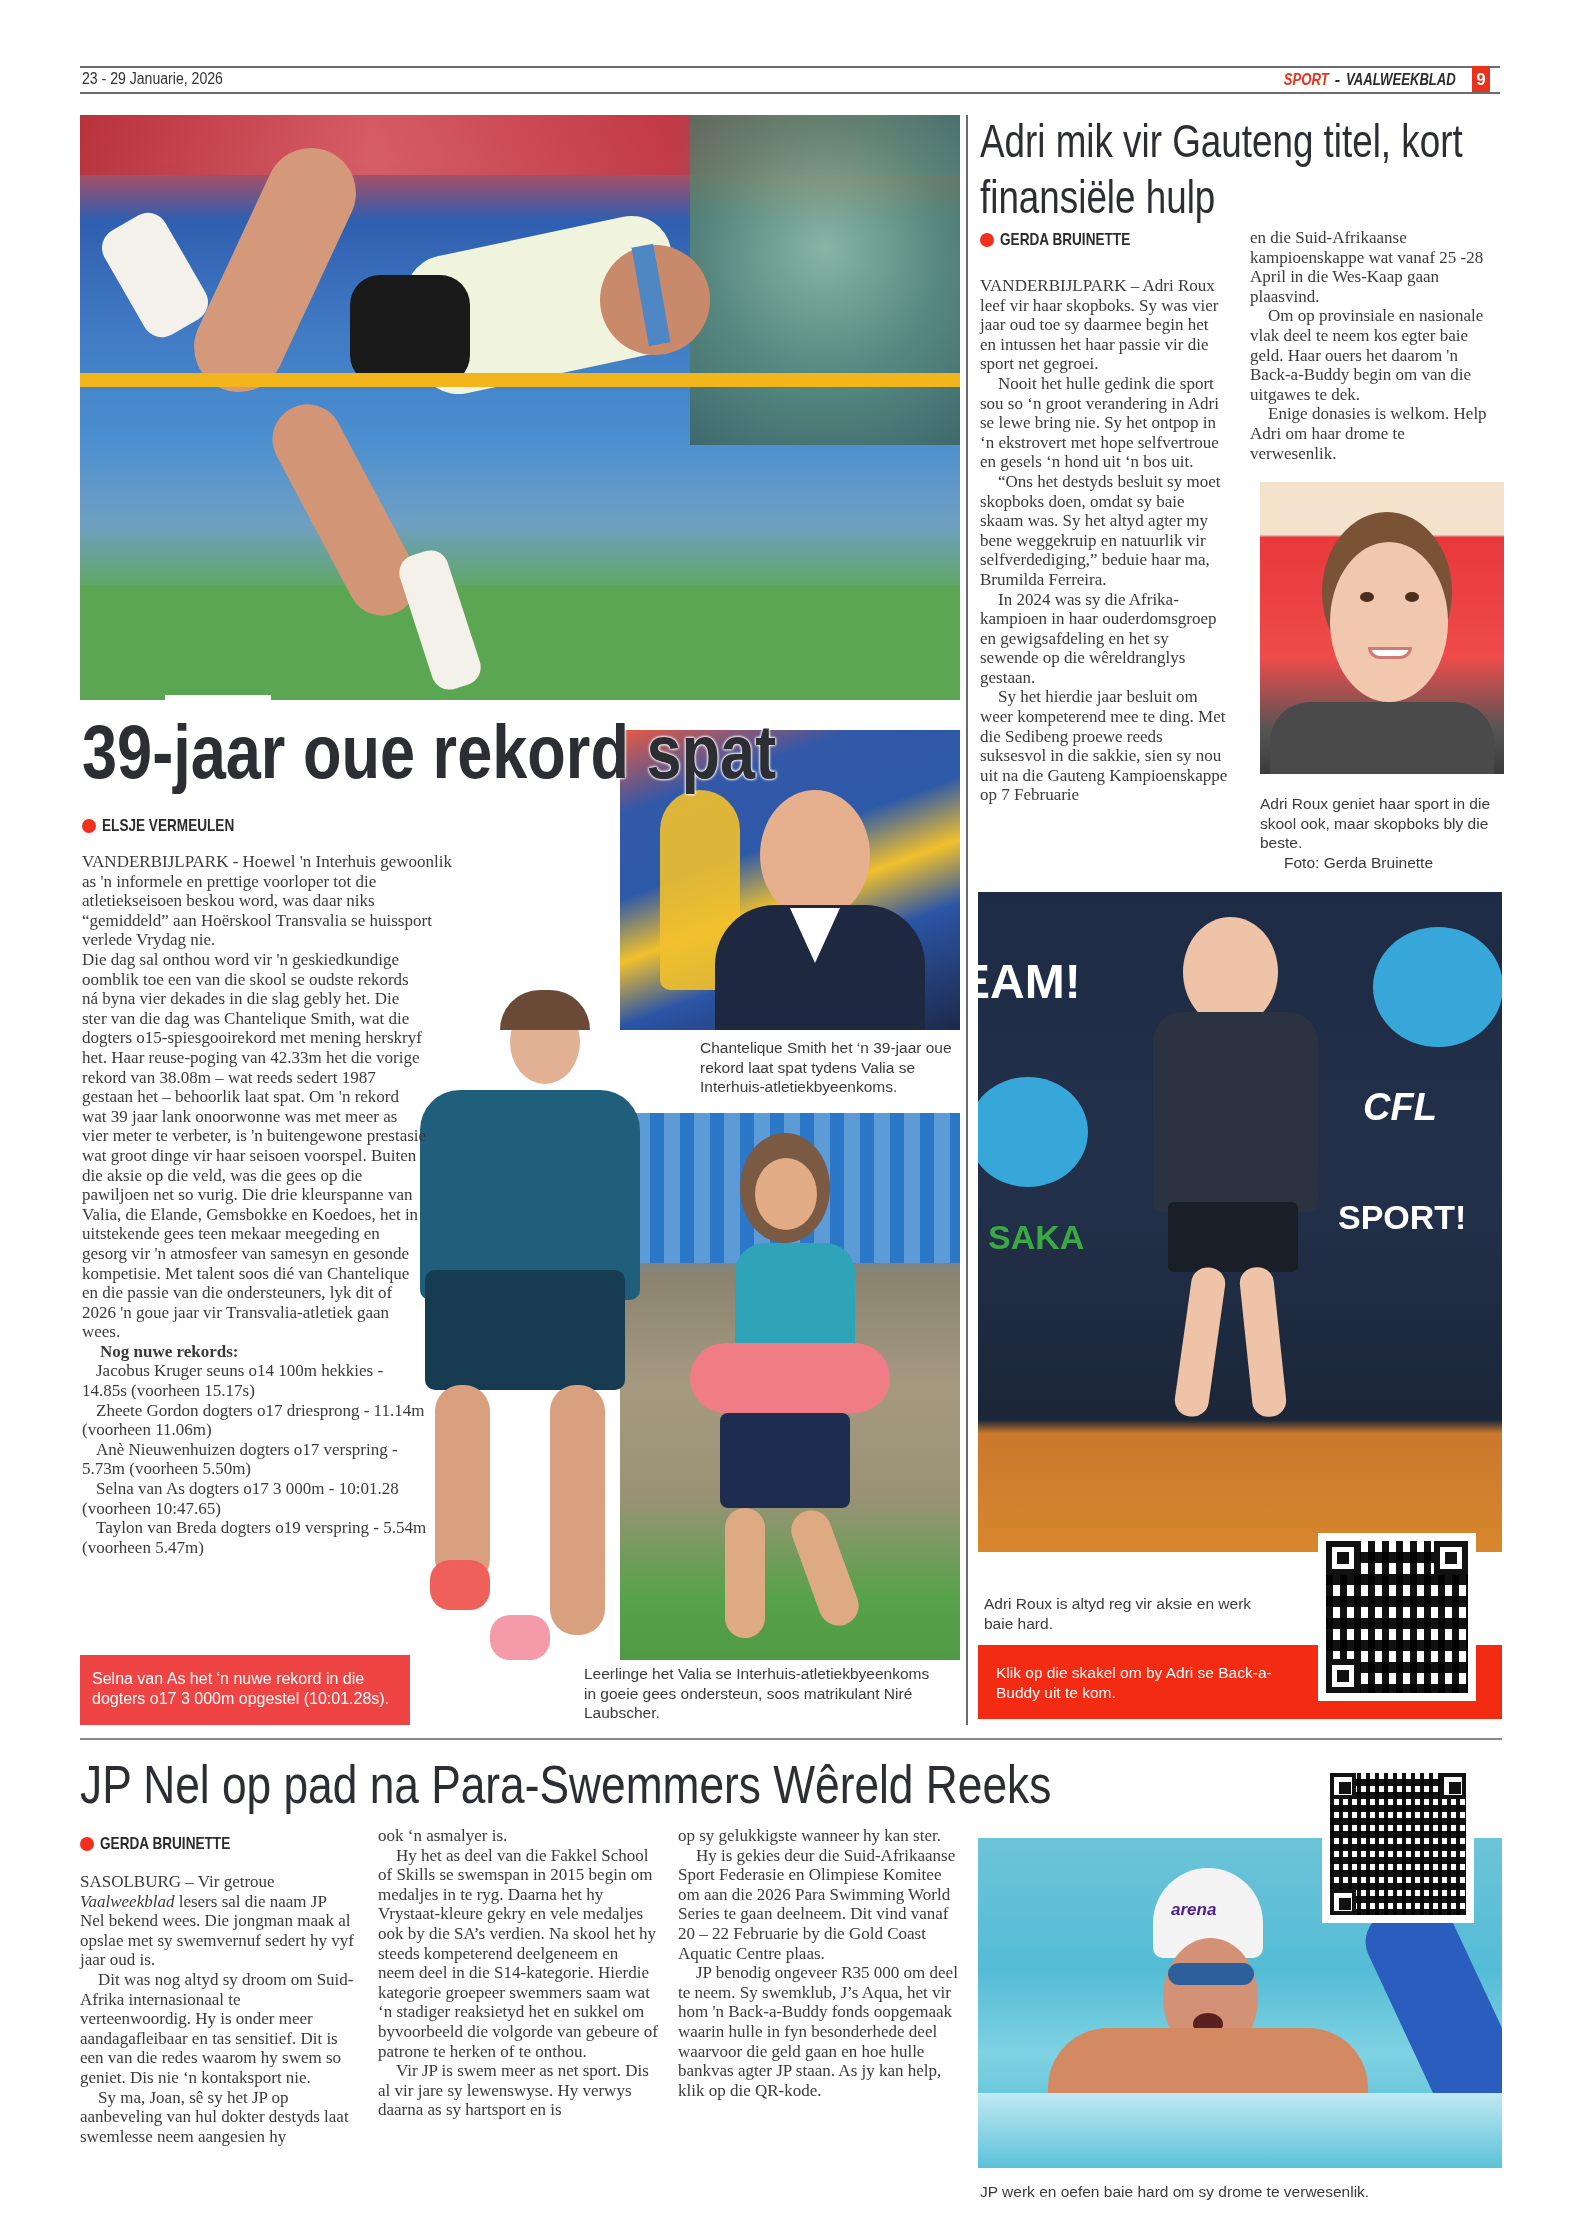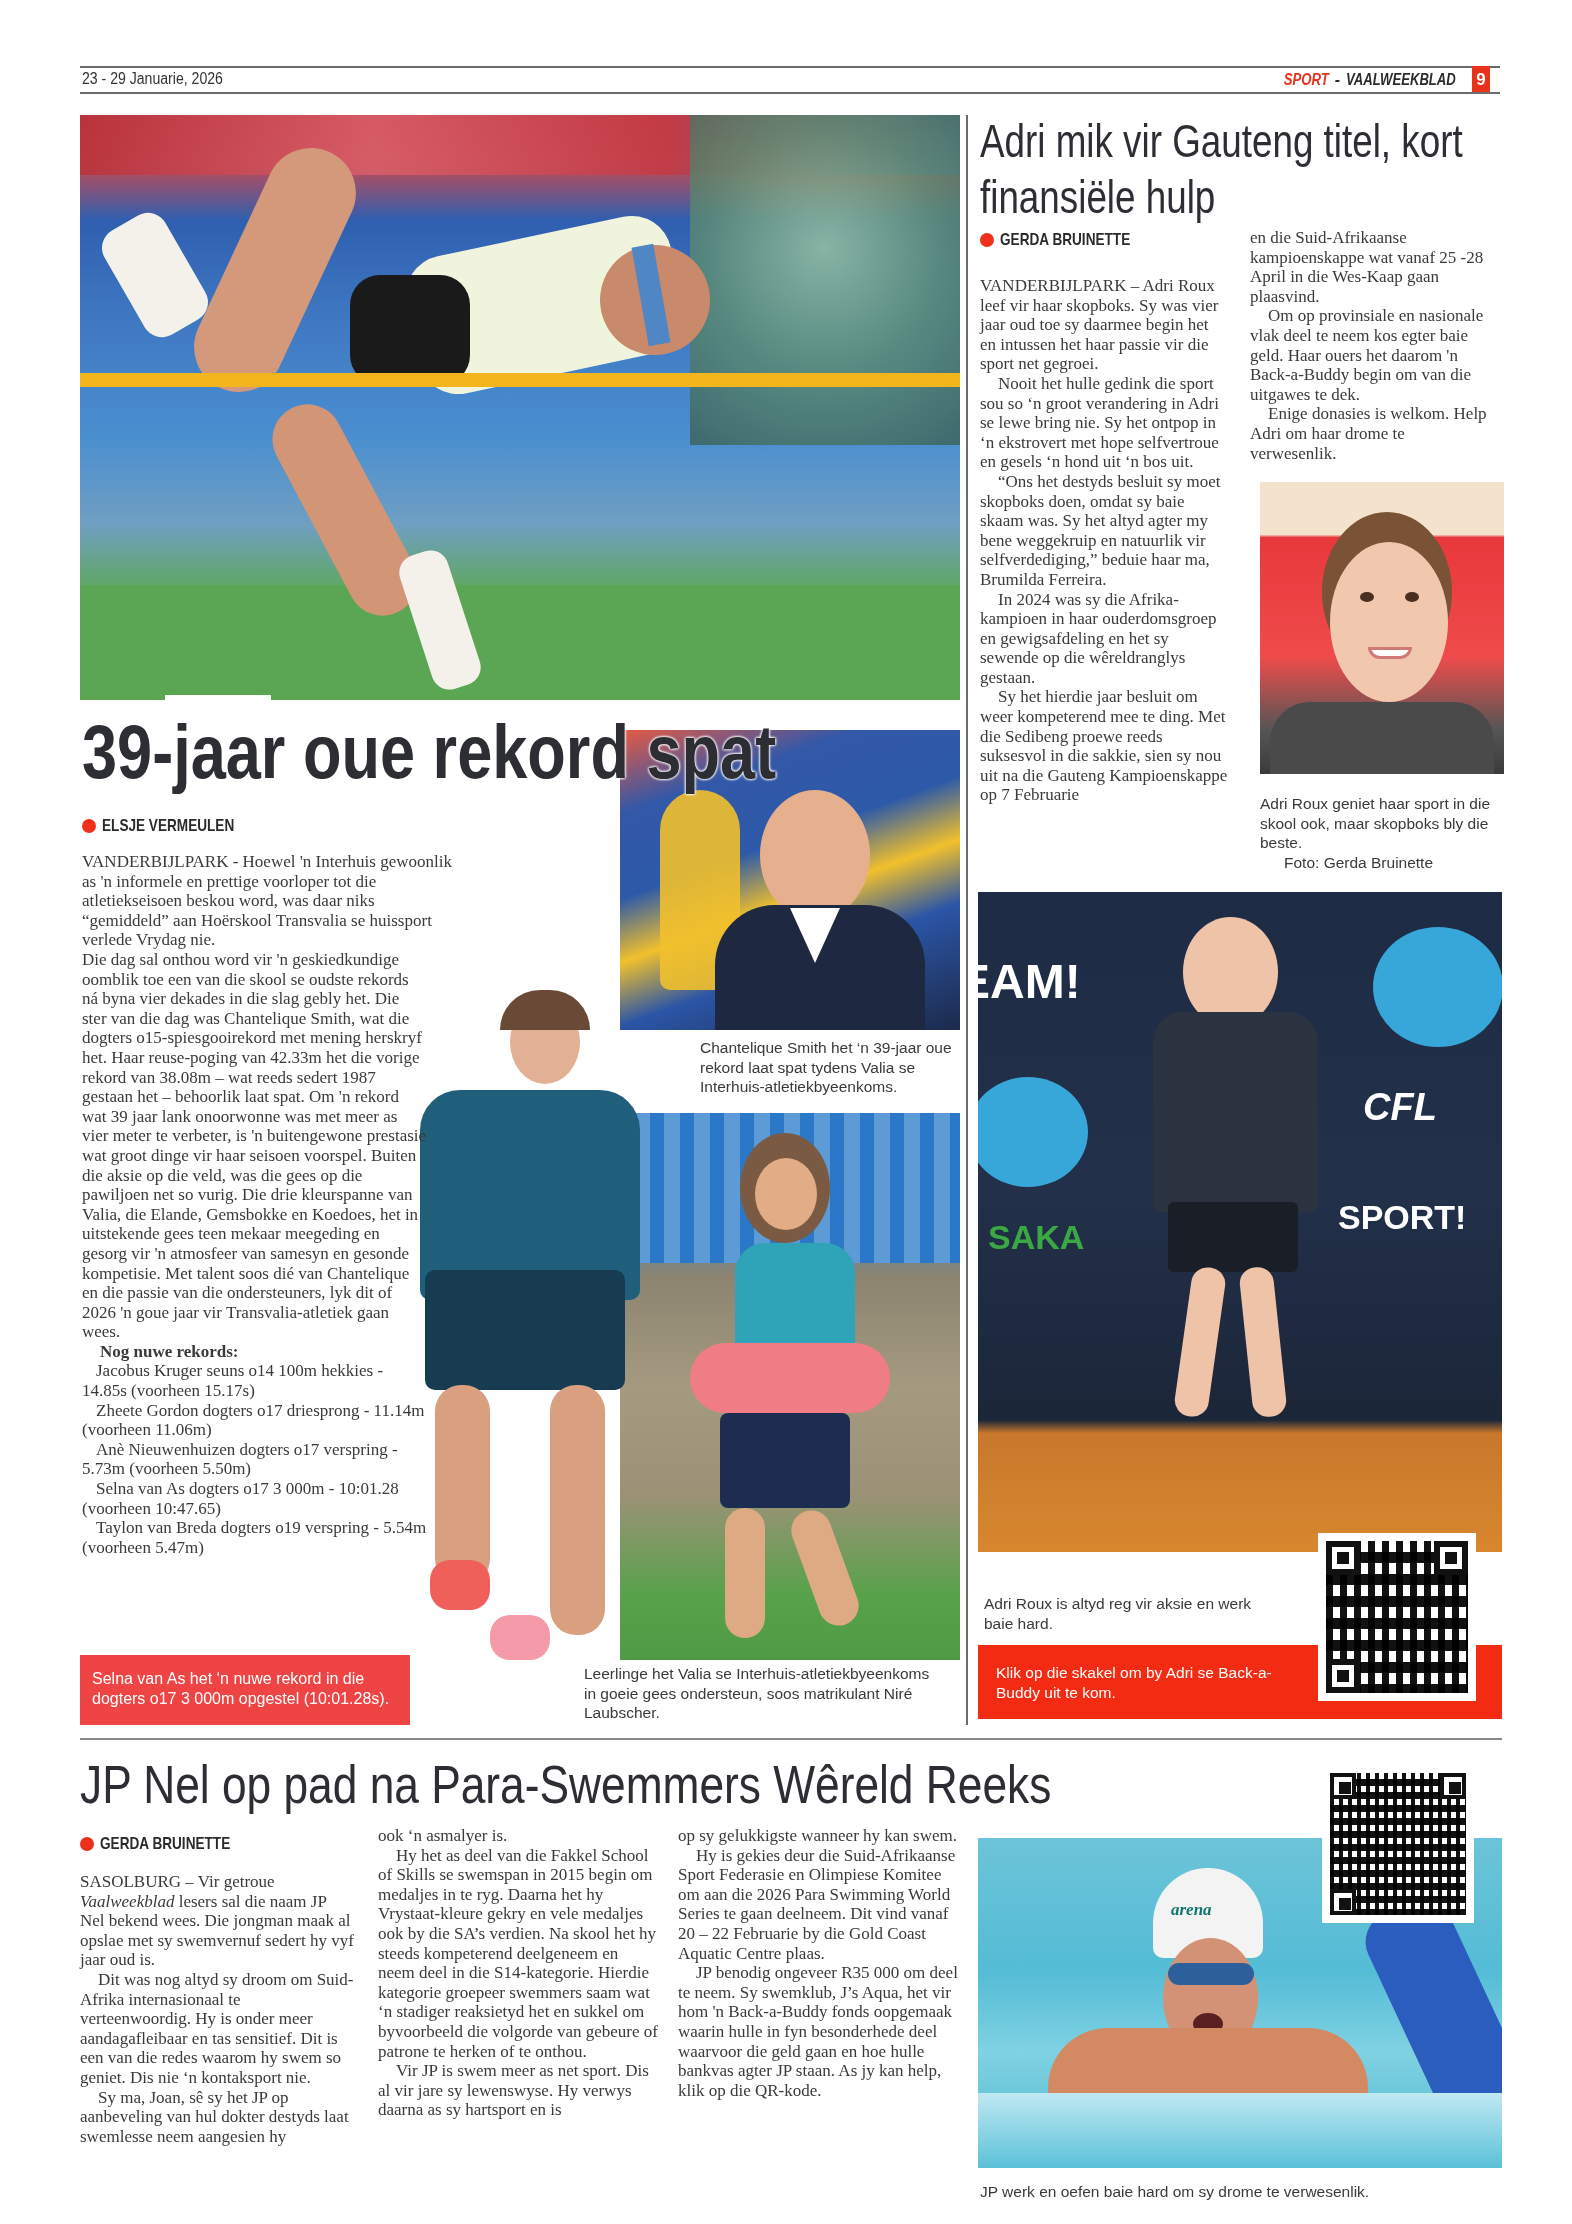--- a/index.html
+++ b/index.html
@@ -244,29 +244,29 @@
   <p class="ind">Sy ma, Joan, sê sy het JP op aanbeveling van hul dokter destyds laat swemlesse neem aangesien hy</p>
 </div>
 
 <div class="abs body" style="left:378px;top:1826px;width:280px;">
   <p>ook ‘n asmalyer is.</p>
   <p class="ind">Hy het as deel van die Fakkel School of Skills se swemspan in 2015 begin om medaljes in te ryg. Daarna het hy Vrystaat-kleure gekry en vele medaljes ook by die SA’s verdien. Na skool het hy steeds kompeterend deelgeneem en neem deel in die S14-kategorie. Hierdie kategorie groepeer swemmers saam wat ‘n stadiger reaksietyd het en sukkel om byvoorbeeld die volgorde van gebeure of patrone te herken of te onthou.</p>
   <p class="ind">Vir JP is swem meer as net sport. Dis al vir jare sy lewenswyse. Hy verwys daarna as sy hartsport en is</p>
 </div>
 
 <div class="abs body" style="left:678px;top:1826px;width:285px;">
-  <p>op sy gelukkigste wanneer hy kan swem.</p>
+  <p>op sy gelukkigste wanneer hy kan ster.</p>
   <p class="ind">Hy is gekies deur die Suid-Afrikaanse Sport Federasie en Olimpiese Komitee om aan die 2026 Para Swimming World Series te gaan deelneem. Dit vind vanaf 20 – 22 Februarie by die Gold Coast Aquatic Centre plaas.</p>
   <p class="ind">JP benodig ongeveer R35 000 om deel te neem. Sy swemklub, J’s Aqua, het vir hom 'n Back-a-Buddy fonds oopgemaak waarin hulle in fyn besonderhede deel waarvoor die geld gaan en hoe hulle bankvas agter JP staan. As jy kan help, klik op die QR-kode.</p>
 </div>
 
 <div class="abs photo ph-swim">
   <div class="abs" style="left:420px;top:60px;width:90px;height:220px;background:#2a5dbd;border-radius:30px;transform:rotate(-25deg)"></div>
   <div class="abs" style="left:175px;top:30px;width:110px;height:90px;background:#f3f3f3;border-radius:55px 55px 10px 10px">
-    <span style="position:absolute;left:18px;top:32px;font-family:Liberation Serif, serif;font-weight:bold;font-style:italic;font-size:17px;color:#0f766e">arena</span>
+    <span style="position:absolute;left:18px;top:32px;font-family:Liberation Sans, sans-serif;font-weight:bold;font-style:italic;font-size:17px;color:#4c1d95">arena</span>
   </div>
   <div class="abs face-circle" style="left:185px;top:100px;width:95px;height:120px;background:#d39276"></div>
   <div class="abs" style="left:190px;top:125px;width:86px;height:22px;background:#2d5f9a;border-radius:11px"></div>
   <div class="abs" style="left:215px;top:175px;width:30px;height:22px;background:#5a1f20;border-radius:50%"></div>
   <div class="abs" style="left:70px;top:190px;width:320px;height:100px;background:#d38a63;border-radius:60px 60px 10px 10px"></div>
   <div class="abs" style="left:0;top:255px;width:100%;height:75px;background:linear-gradient(180deg,#bfe9f2,#5cc1d9)"></div>
 </div>
 <div class="abs cap" style="left:980px;top:2182px;width:520px;">JP werk en oefen baie hard om sy drome te verwesenlik.</div>
 
 <div class="abs qr" style="left:1322px;top:1765px;width:152px;height:158px;">

